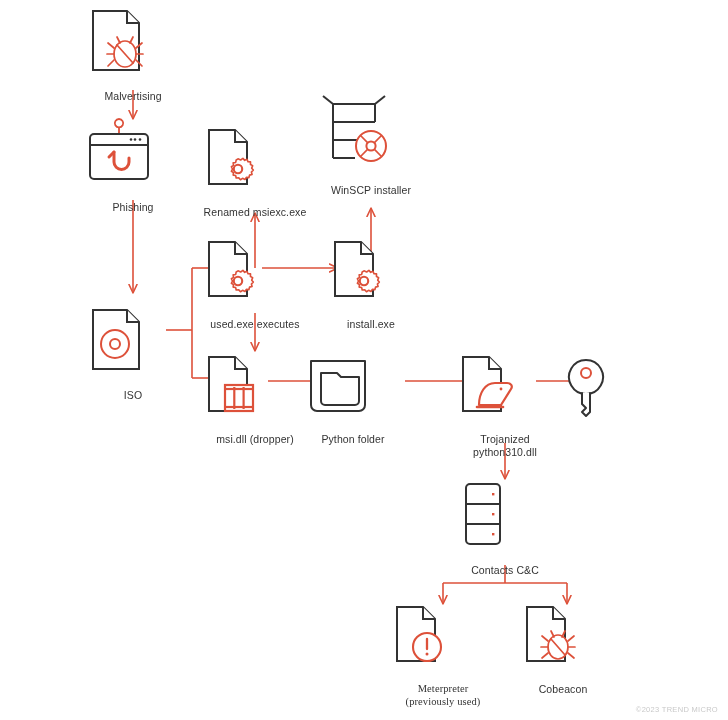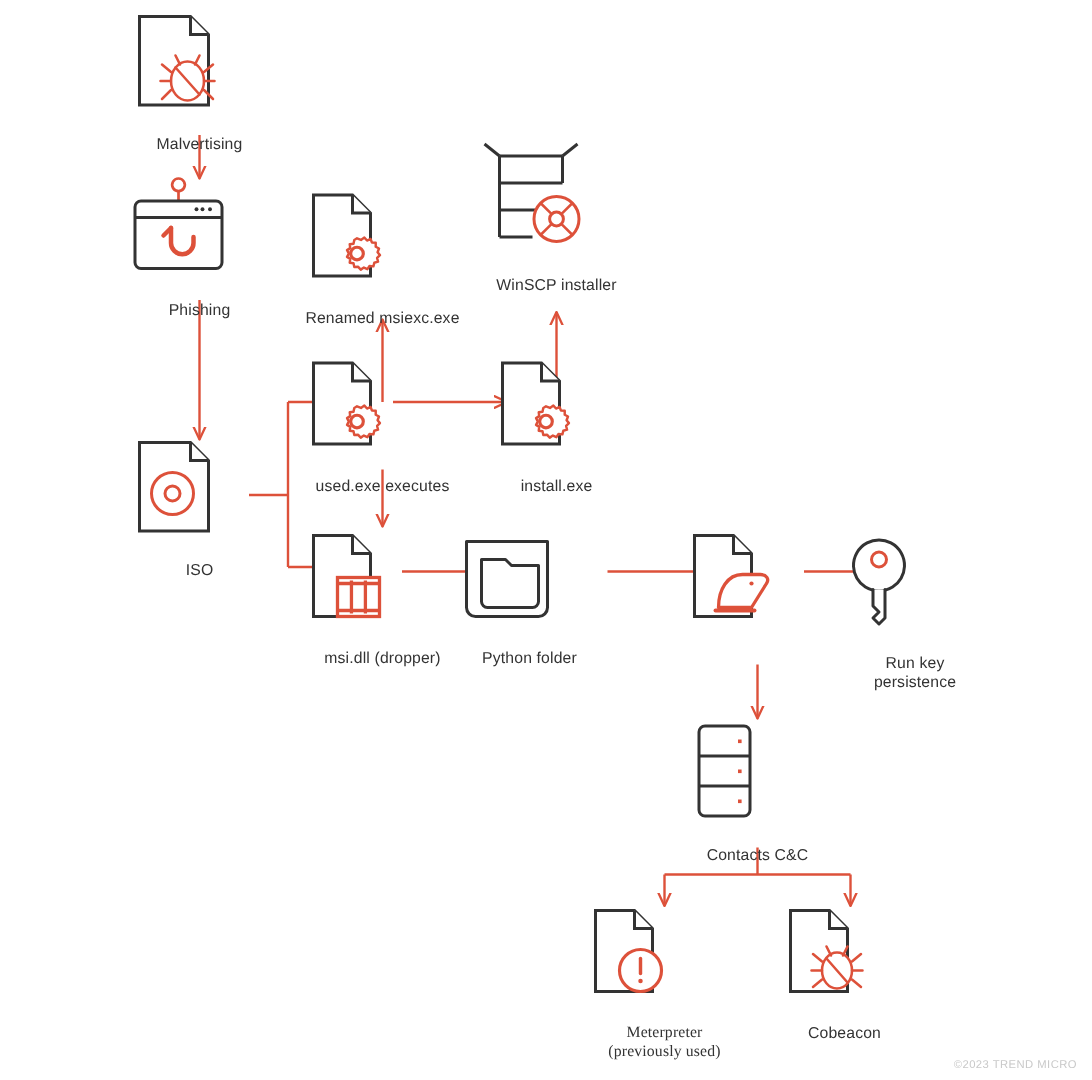--- a/index.html
+++ b/index.html
@@ -105,21 +105,21 @@
       <g fill="#333">
           <circle cx="48" cy="22.5" r="1.3"></circle>
         </g>
       <path d="M31,35 L31,45 a7.5,7.5 0 0,0 15,0 L46,41" fill="none" stroke="#DD513A" stroke-width="3" stroke-linecap="round"></path>
       <path d="M31,35 L26,40" fill="none" stroke="#DD513A" stroke-width="3" stroke-linecap="round"></path>
     </svg>
   </div>
   <div class="lbl">Phishing</div>
 </div>
 
-<div class="node" style="left:83px;top:292px;width:100px;text-align:center;">
+<div class="node" style="left:83px;top:307px;width:100px;text-align:center;">
   <div class="glyph">
     <svg width="64" height="66" viewBox="0 0 64 66">
       <path d="M10,3 L44,3 L56,15 L56,62 L10,62 Z" fill="#fff" stroke="#333" stroke-width="2" stroke-linejoin="miter"></path>
       <path d="M44,3 L44,15 L56,15" fill="#fff" stroke="#333" stroke-width="2" stroke-linejoin="miter"></path>
       <circle cx="32" cy="37" r="14" fill="none" stroke="#DD513A" stroke-width="2"></circle>
       <circle cx="32" cy="37" r="5" fill="none" stroke="#DD513A" stroke-width="2"></circle>
     </svg>
   </div>
   <div class="lbl">ISO</div>
 </div>
@@ -220,32 +220,32 @@
 <div class="node" style="left:449px;top:355px;width:112px;">
   <div class="glyph">
     <svg width="70" height="62" viewBox="0 0 70 62">
       <path d="M14,2 L40,2 L52,14 L52,56 L14,56 Z" fill="#fff" stroke="#333" stroke-width="2" stroke-linejoin="miter"></path>
       <path d="M40,2 L40,14 L52,14" fill="#fff" stroke="#333" stroke-width="2" stroke-linejoin="miter"></path>
       <path d="M30,50 C30,38 36,28 46,28 L58,28 C62,28 64,31 62,34 L52,50 Z" fill="#fff" stroke="#DD513A" stroke-width="2.2" stroke-linejoin="round"></path>
       <path d="M28,52 L54,52" stroke="#DD513A" stroke-width="2.6" stroke-linecap="round"></path>
       <circle cx="52" cy="34" r="1.4" fill="#DD513A"></circle>
     </svg>
   </div>
+  <div class="lbl">Trojanized
+python310.dll</div>
 </div>
 
 <div class="node" style="left:560px;top:358px;width:100px;">
   <div class="glyph">
     <svg width="52" height="62" viewBox="0 0 52 62">
       <path d="M26,2 a17,17 0 1,1 -0.01,0 Z" fill="#fff" stroke="#333" stroke-width="2"></path>
       <path d="M22,35 L22,46 L26,50 L22,54 L26,58 L30,54 L30,35" fill="#fff" stroke="#333" stroke-width="2" stroke-linejoin="round" stroke-linecap="round"></path>
       <circle cx="26" cy="15" r="5" fill="#fff" stroke="#DD513A" stroke-width="2"></circle>
     </svg>
   </div>
-  <div class="lbl">Run key
-persistence</div>
 </div>
 
 <div class="node" style="left:455px;top:480px;width:100px;">
   <div class="glyph">
     <svg width="56" height="68" viewBox="0 0 56 68">
       <rect x="11" y="4" width="34" height="60" rx="4" fill="#fff" stroke="#333" stroke-width="2"></rect>
       <path d="M11,24 L45,24" stroke="#333" stroke-width="2"></path>
       <path d="M11,44 L45,44" stroke="#333" stroke-width="2"></path>
       <g fill="#DD513A">
         <rect x="37" y="13" width="2.4" height="2.4"></rect>

